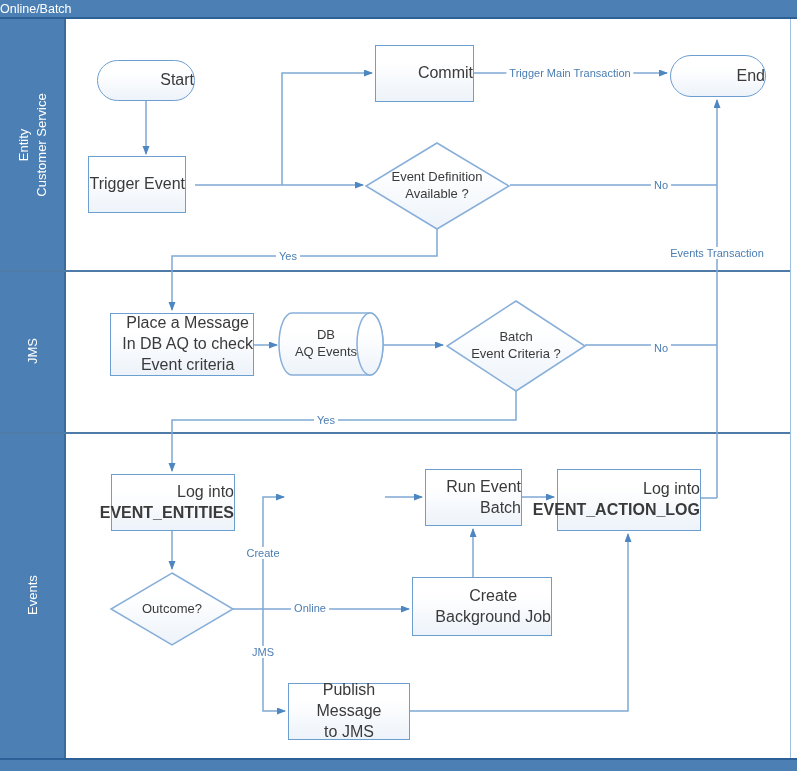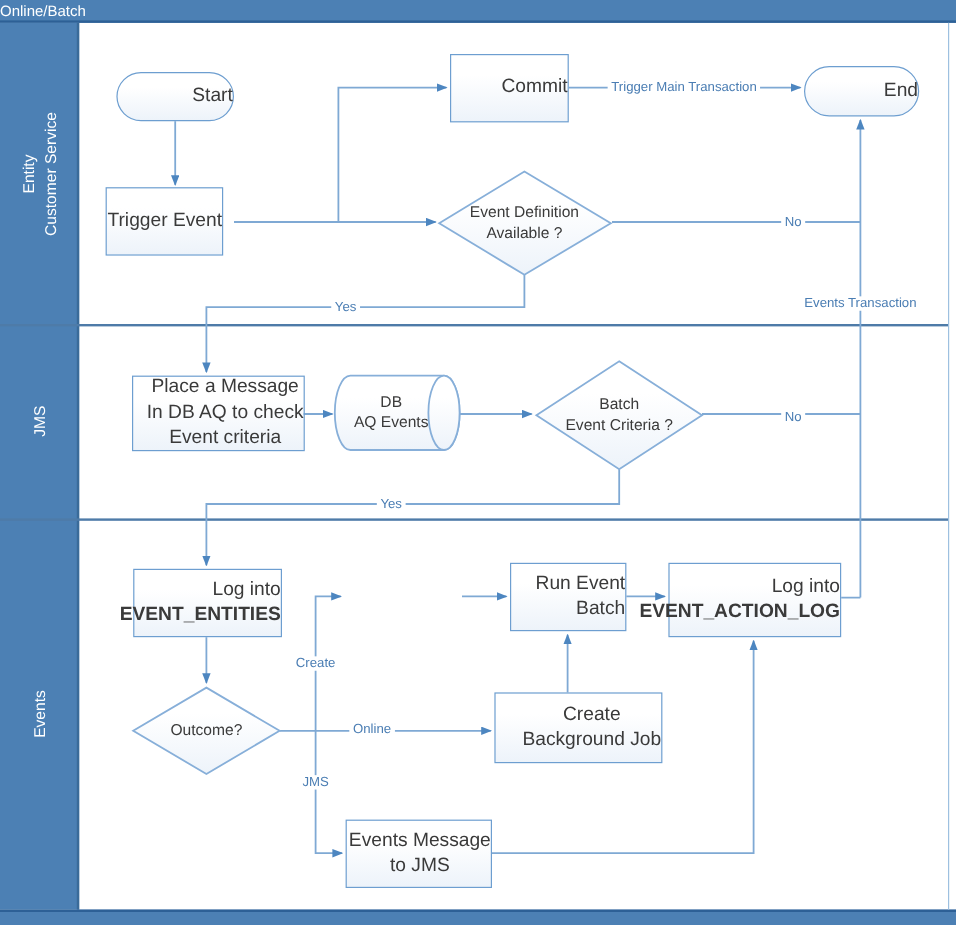--- a/index.html
+++ b/index.html
@@ -165,21 +165,21 @@
     <span>Log into</span>
     <span class="b">EVENT_ACTION_LOG</span>
   </div>
 
   <div class="node" style="left:412px;top:577px;width:140px;height:59px">
     <span>Create
 Background Job</span>
   </div>
 
   <div class="node" style="left:288px;top:683px;width:122px;height:57px">
-    <span>Events Message
+    <span>Publish Message
 to JMS</span>
   </div>
 
   <div class="dtext" style="left:437px;top:186px;width:130px">Event Definition
 Available ?</div>
   <div class="dtext" style="left:516px;top:346px;width:128px">Batch
 Event Criteria ?</div>
   <div class="dtext" style="left:172px;top:609px;width:110px">Outcome?</div>
   <div class="dtext" style="left:326px;top:344px;width:90px">DB
 AQ Events</div>

